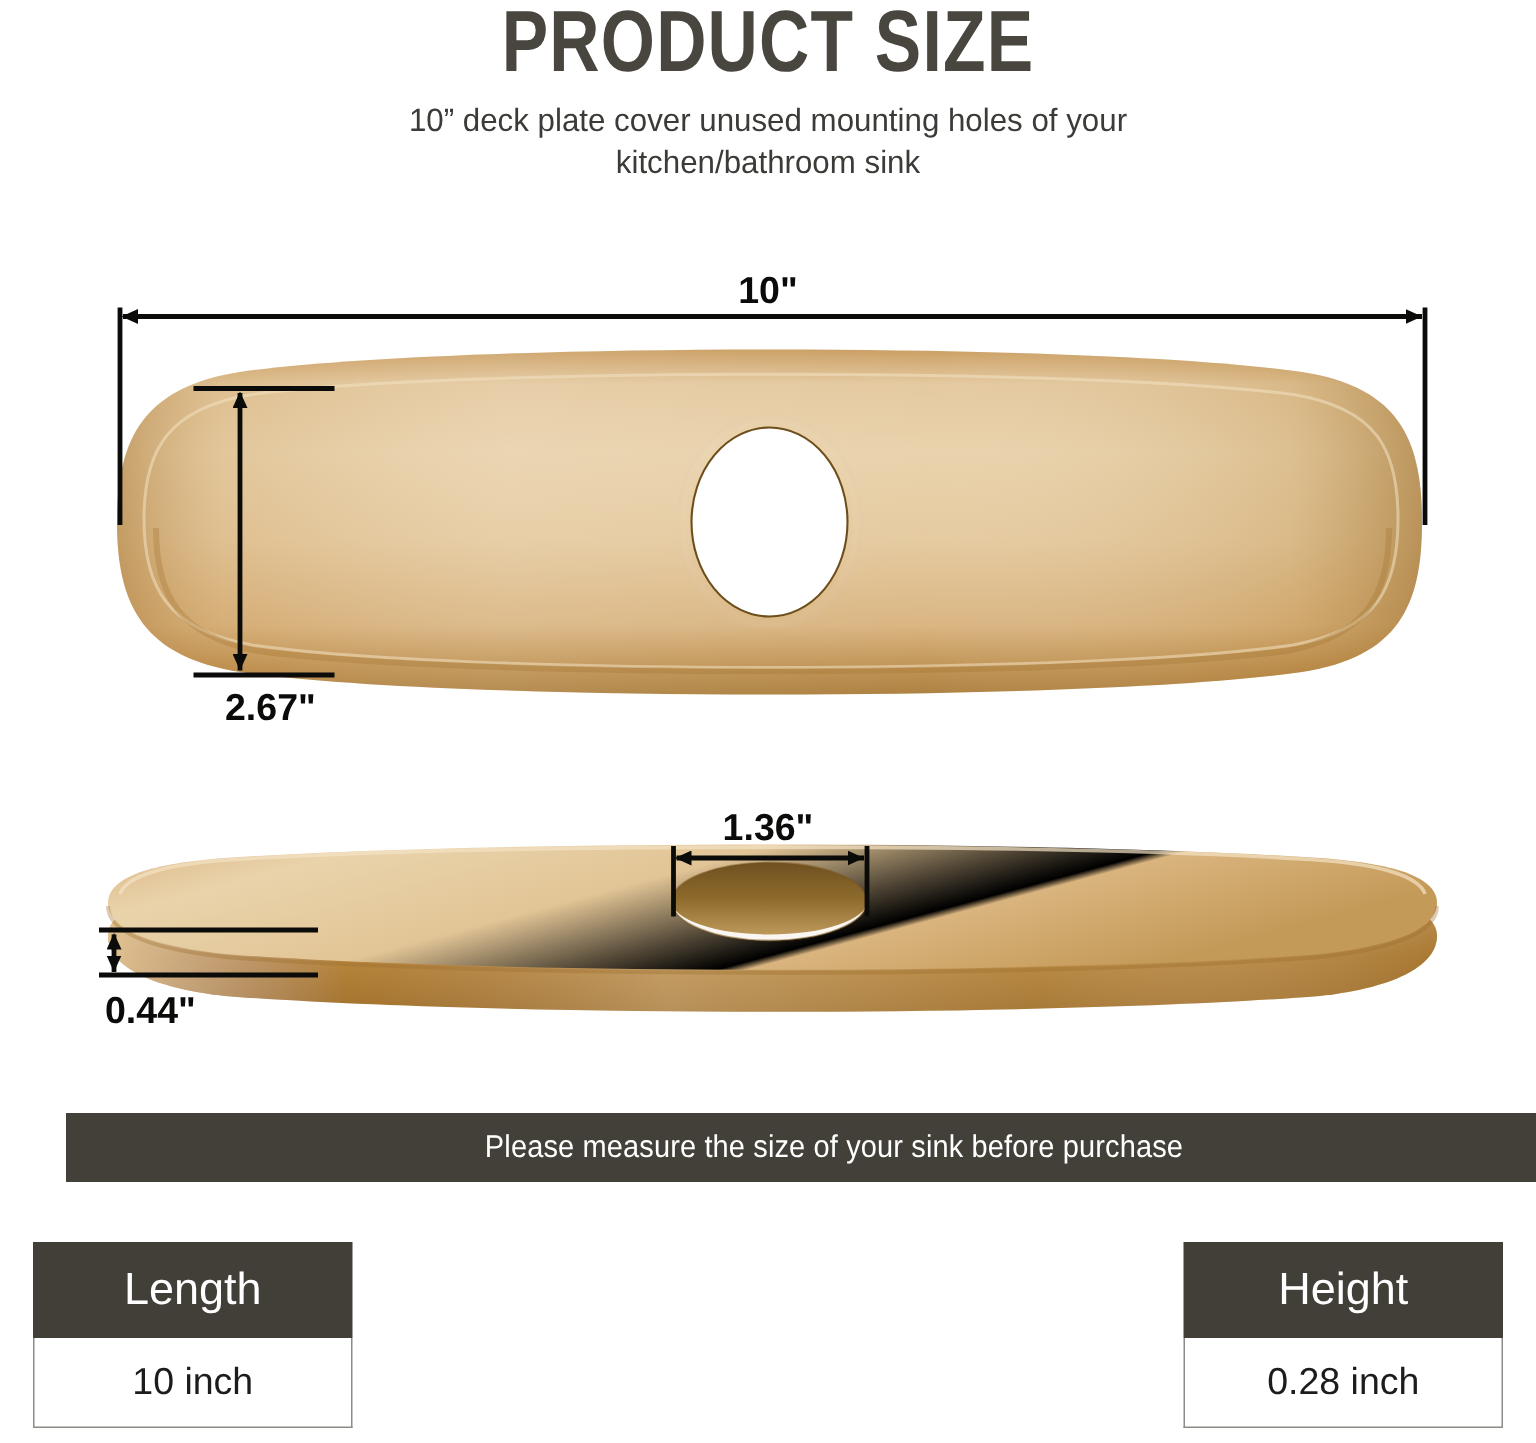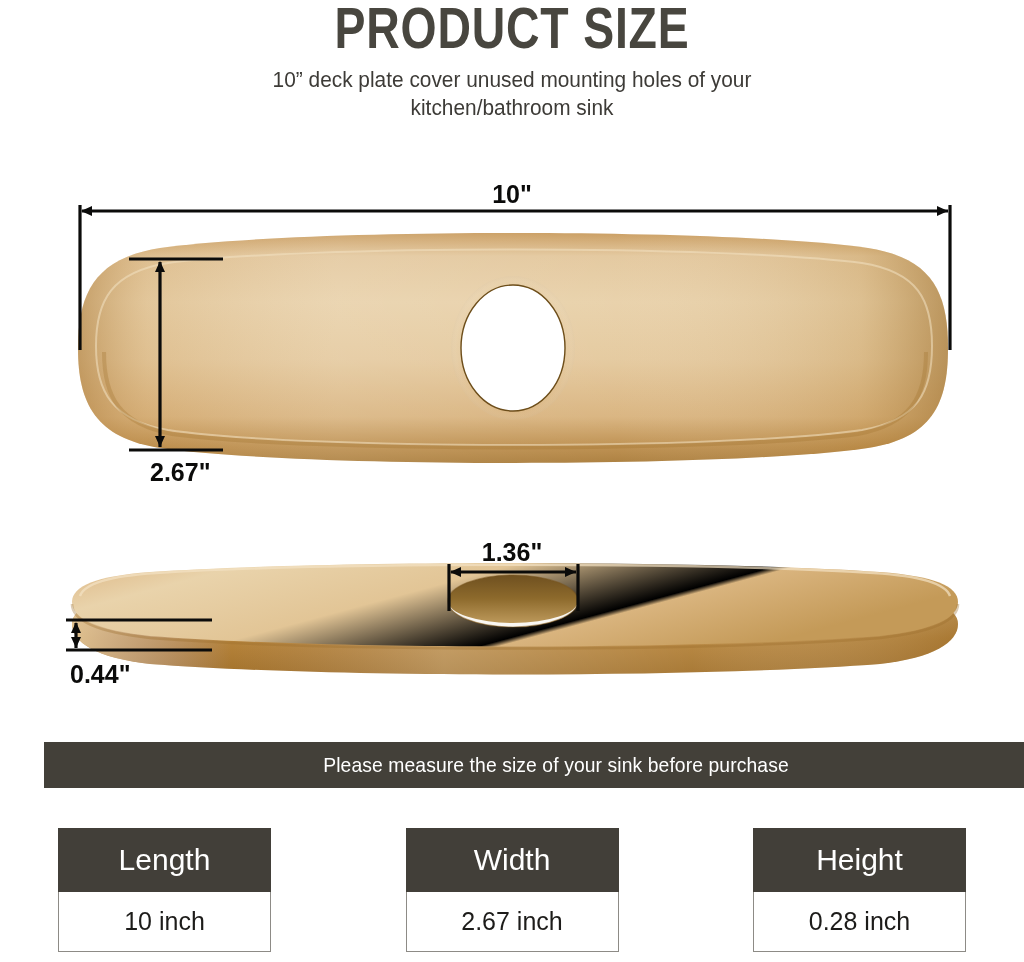--- a/index.html
+++ b/index.html
@@ -46,21 +46,21 @@
     font-size:21px;
     letter-spacing:.1px;
     margin-left:44px;
   }
   .banner span{transform:scaleX(0.92);transform-origin:50% 50%;display:block;white-space:nowrap;}
 
   
   .cards{
     position:absolute;left:0;top:828px;width:1024px;height:128px;
     display:flex;justify-content:space-between;
-    padding:0 58px;box-sizing:border-box;
+    padding:0 22px;box-sizing:border-box;
   }
   .card{width:213px;}
   .card-head{
     height:64px;background:#423f39;color:#fff;
     display:flex;align-items:center;justify-content:center;
     font-size:30px;
   }
   .card-body{
     height:60px;background:#fff;color:#1d1c1a;
     border:1px solid #8d8b86;border-top:none;
@@ -253,22 +253,18 @@
   <div class="banner">
     <span>Please measure the size of your sink before purchase</span>
   </div>
 
   <div class="cards">
     <div class="card">
       <div class="card-head">Length</div>
       <div class="card-body">10 inch</div>
     </div>
     <div class="card">
-      <div class="card-head">Width</div>
-      <div class="card-body">2.67 inch</div>
-    </div>
-    <div class="card">
       <div class="card-head">Height</div>
       <div class="card-body">0.28 inch</div>
     </div>
   </div>
 
 </div>
 
 </body></html>

